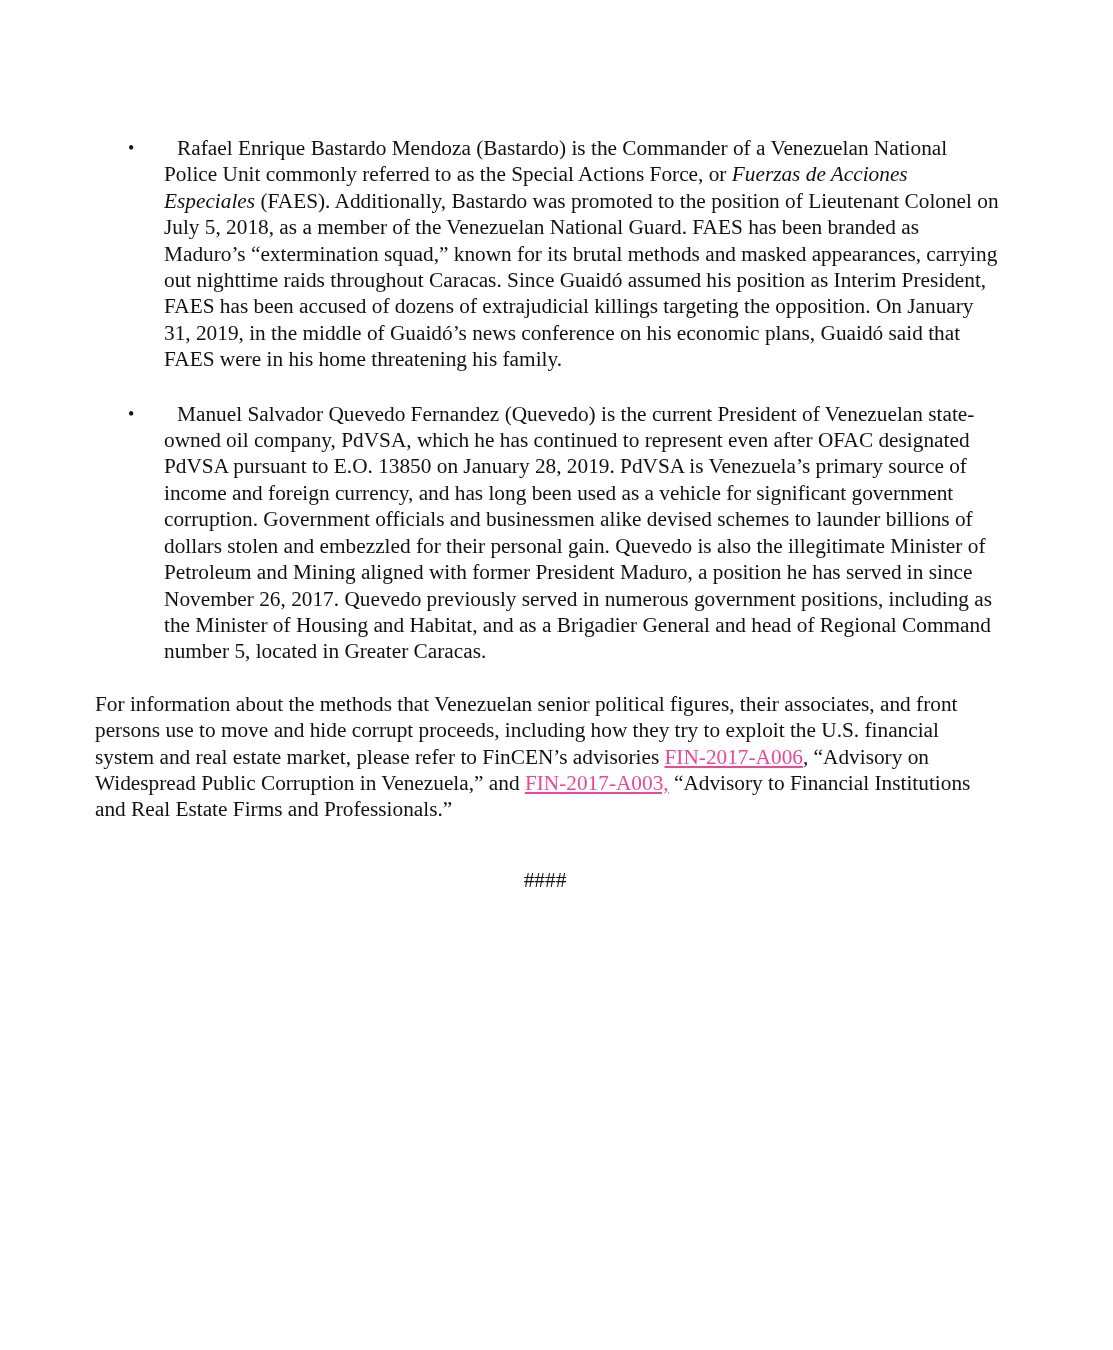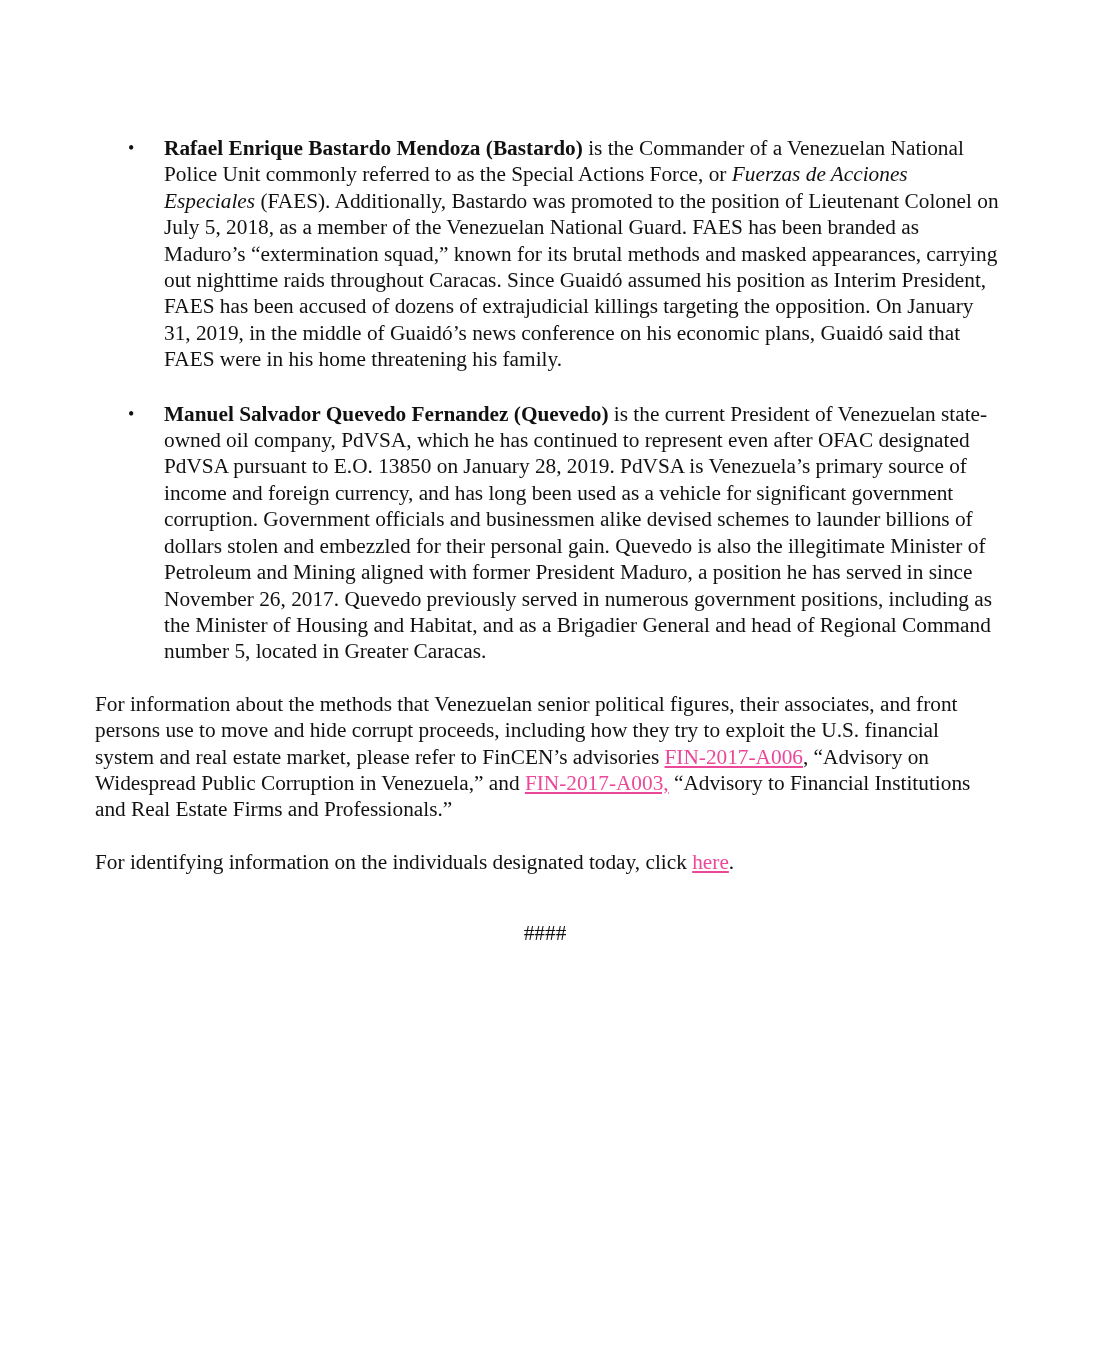--- a/index.html
+++ b/index.html
@@ -35,21 +35,21 @@
     }
     ul.bullets li .bullet {
       position: absolute;
       left: 33px;
       top: 0;
       font-size: 18px;
     }
     ul.bullets li:nth-child(1) { margin-bottom: 28px; }
     ul.bullets li:nth-child(2) { margin-bottom: 26px; }
     .li-text { width: 835px; }
-    b { font-weight: bold; }
+    b { font-weight: normal; margin-left: 13px; }
     i { font-style: italic; }
     p { margin: 0 0 26.4px 0; width: 900px; }
     a.link {
       color: #ec4899;
       text-decoration: underline;
       cursor: pointer;
     }
     .end-mark {
       text-align: center;
       width: 900px;
@@ -67,16 +67,15 @@
       <div class="li-text"><b>Rafael Enrique Bastardo Mendoza (Bastardo)</b><span> is the Commander of a Venezuelan National Police Unit commonly referred to as the Special Actions Force, or </span><i>Fuerzas de Acciones Especiales</i><span> (FAES). Additionally, Bastardo was promoted to the position of Lieutenant Colonel on July 5, 2018, as a member of the Venezuelan National Guard. FAES has been branded as Maduro’s “extermination squad,” known for its brutal methods and masked appearances, carrying out nighttime raids throughout Caracas. Since Guaidó assumed his position as Interim President, FAES has been accused of dozens of extrajudicial killings targeting the opposition. On January 31, 2019, in the middle of Guaidó’s news conference on his economic plans, Guaidó said that FAES were in his home threatening his family.</span></div>
     </li>
     <li>
       <span class="bullet">•</span>
       <div class="li-text"><b>Manuel Salvador Quevedo Fernandez (Quevedo)</b><span> is the current President of Venezuelan state-owned oil company, PdVSA, which he has continued to represent even after OFAC designated PdVSA pursuant to E.O. 13850 on January 28, 2019. PdVSA is Venezuela’s primary source of income and foreign currency, and has long been used as a vehicle for significant government corruption. Government officials and businessmen alike devised schemes to launder billions of dollars stolen and embezzled for their personal gain. Quevedo is also the illegitimate Minister of Petroleum and Mining aligned with former President Maduro, a position he has served in since November 26, 2017. Quevedo previously served in numerous government positions, including as the Minister of Housing and Habitat, and as a Brigadier General and head of Regional Command number 5, located in Greater Caracas.</span></div>
     </li>
   </ul>
 
   <p><span>For information about the methods that Venezuelan senior political figures, their associates, and front persons use to move and hide corrupt proceeds, including how they try to exploit the U.S. financial system and real estate market, please refer to FinCEN’s advisories </span><a class="link">FIN-2017-A006</a><span>, “Advisory on Widespread Public Corruption in Venezuela,” and </span><a class="link">FIN-2017-A003,</a><span> “Advisory to Financial Institutions and Real Estate Firms and Professionals.”</span></p>
 
-  <p><span>For identifying information on the individuals designated today, click </span><a class="link">here</a><span>.</span></p>
 
   <div class="end-mark">####</div>
 </div>
 
 </body></html>

